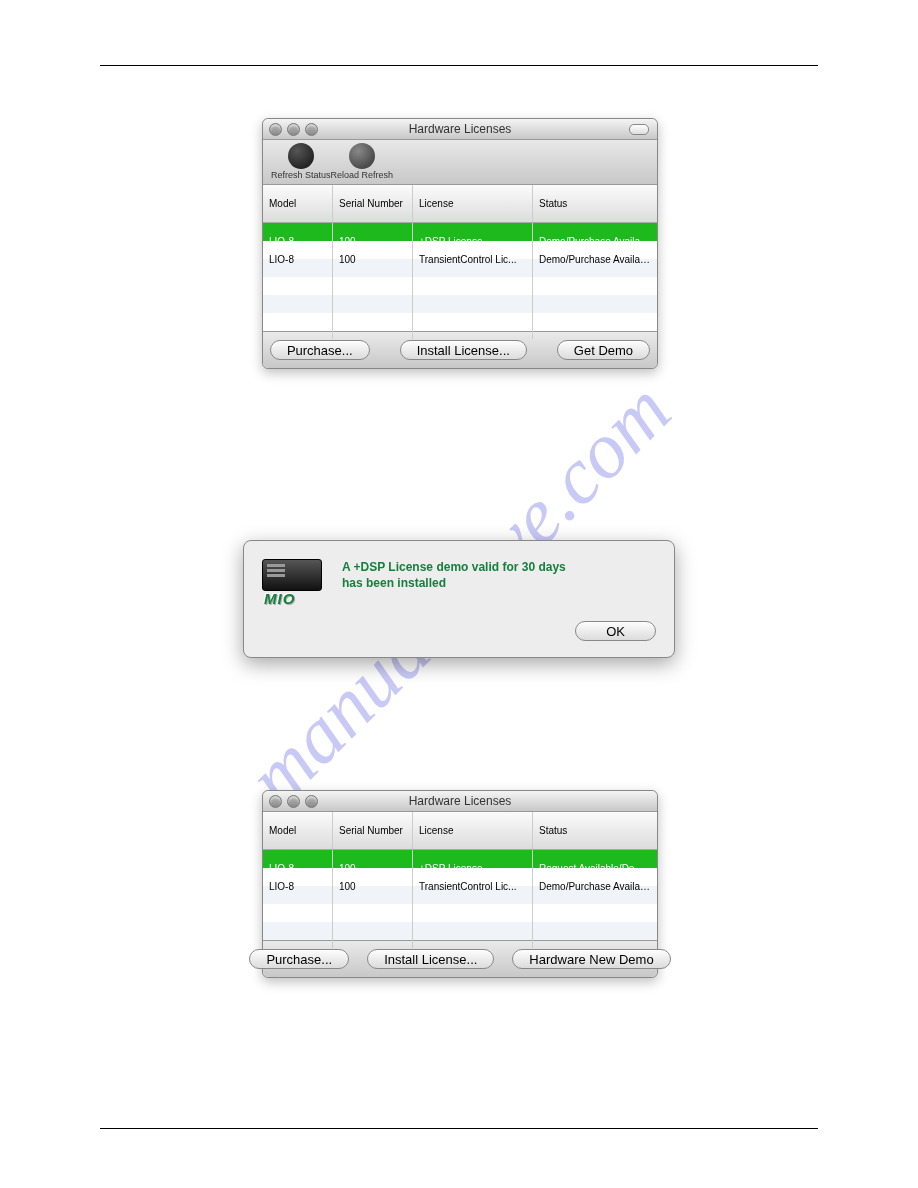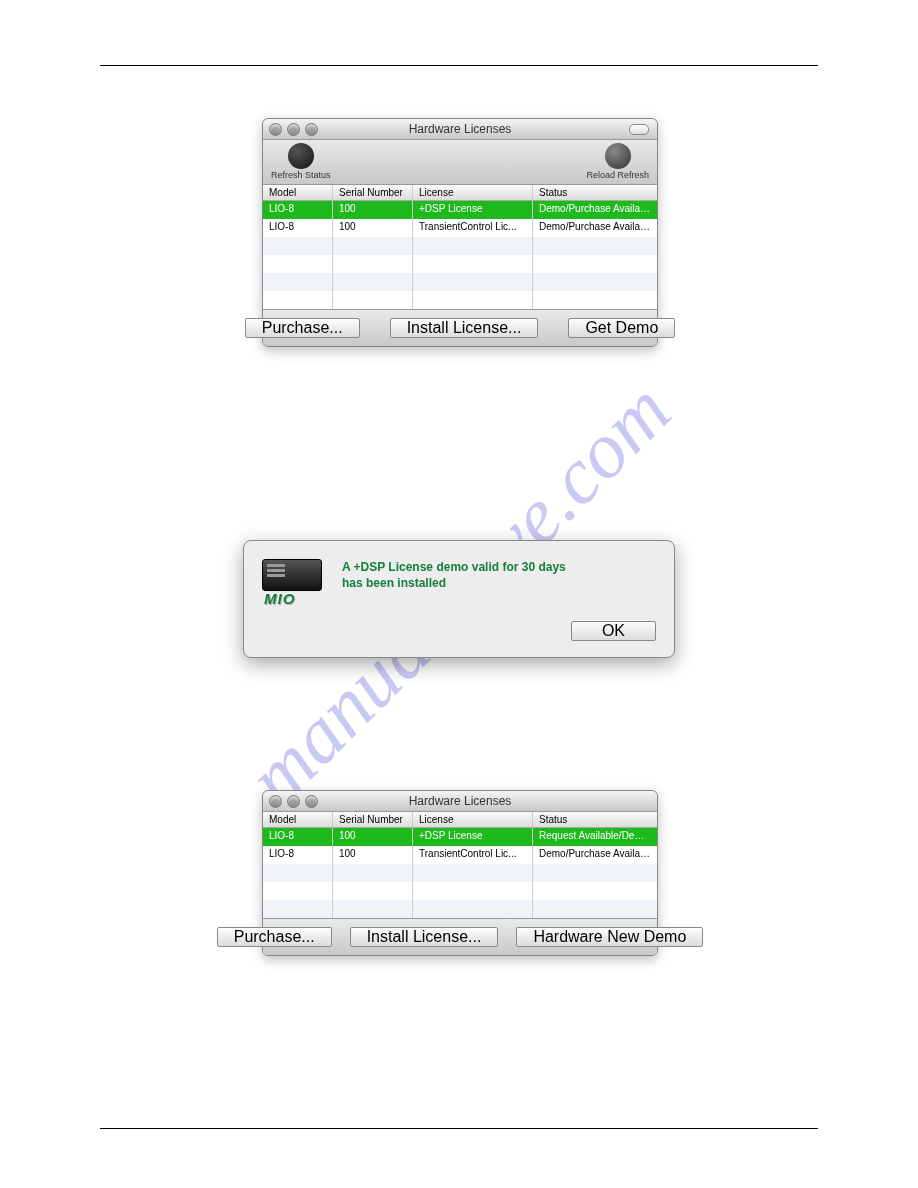--- a/index.html
+++ b/index.html
@@ -3,35 +3,35 @@
 <meta charset="utf-8">
 <style>
 html,body{margin:0;padding:0;background:#fff;font-family:"Lucida Grande","Helvetica Neue",Arial,sans-serif;font-size:11px;color:#000}
 .page{width:918px;height:1188px;position:relative;margin:0 auto}
 .rule{position:absolute;left:100px;right:100px;height:1px;background:#000}
 .window{position:absolute;background:#e8e8e8;border:1px solid #888;border-radius:6px;box-shadow:0 4px 12px rgba(0,0,0,0.25),inset 0 1px 0 #fff}
 .titlebar{height:20px;background:linear-gradient(#f4f4f4,#c8c8c8);border-bottom:1px solid #999;border-radius:6px 6px 0 0;position:relative;text-align:center;font-size:12px;line-height:20px;color:#333}
 .traffic{position:absolute;left:6px;top:4px;display:flex;gap:5px}
 .tl{width:11px;height:11px;border-radius:50%;background:linear-gradient(#b8b8b8,#8a8a8a);border:1px solid #777;box-shadow:inset 0 2px 2px rgba(255,255,255,0.5)}
 .pill{position:absolute;right:8px;top:5px;width:18px;height:9px;border:1px solid #888;border-radius:5px;background:linear-gradient(#fff,#ddd)}
-.toolbar{height:45px;background:linear-gradient(#e8e8e8,#c8c8c8);border-bottom:1px solid #999;display:flex;justify-content:space-between;padding:3px 8px 0 8px;box-sizing:border-box}
+.toolbar{height:45px;background:linear-gradient(#e8e8e8,#c8c8c8);border-bottom:1px solid #999;display:flex;justify-content:flex-start;padding:3px 8px 0 8px;box-sizing:border-box}
 .tbitem{display:flex;flex-direction:column;align-items:center;font-size:9px;color:#333;gap:1px}
 .tbicon{width:26px;height:26px;border-radius:50%;background:radial-gradient(circle at 35% 30%,#555,#111);position:relative}
 .tbicon.gear{background:radial-gradient(circle at 35% 30%,#888,#333)}
 .header-row{display:flex;background:linear-gradient(#fbfbfb,#dcdcdc);border-bottom:1px solid #aaa;font-size:10px}
-.header-row div,.data-row div{padding:2px 6px;box-sizing:border-box;white-space:nowrap;overflow:hidden;text-overflow:ellipsis}
+.header-row div,.data-row div{padding:13px 6px;box-sizing:border-box;white-space:nowrap;overflow:hidden;text-overflow:ellipsis}
 .c-model{width:70px;border-right:1px solid #ccc}
 .c-serial{width:80px;border-right:1px solid #ccc}
 .c-license{width:120px;border-right:1px solid #ccc}
 .c-status{flex:1}
 .data-row{display:flex;height:18px;font-size:10px;background:#fff}
 .data-row.alt{background:#f0f4f9}
 .data-row.sel{background:#1db91d;color:#fff}
 .footer{height:36px;background:linear-gradient(#eaeaea,#c8c8c8);border-top:1px solid #999;border-radius:0 0 6px 6px;display:flex;justify-content:center;align-items:center;gap:30px}
-.btn{display:inline-flex;align-items:center;justify-content:center;height:18px;padding:0 16px;font-size:16px;color:#000;background:linear-gradient(#fdfdfd,#dcdcdc);border:1px solid #888;border-radius:2px;box-shadow:inset 0 1px 0 #fff;cursor:pointer;white-space:nowrap}
+.btn{display:inline-flex;align-items:center;justify-content:center;height:18px;padding:0 16px;font-size:13px;color:#000;background:linear-gradient(#fdfdfd,#dcdcdc);border:1px solid #888;border-radius:10px;box-shadow:inset 0 1px 0 #fff;cursor:pointer;white-space:nowrap}
 .dialog{position:absolute;background:#ededed;border:1px solid #888;border-radius:8px;box-shadow:0 6px 20px rgba(0,0,0,0.35)}
 .dlgbody{display:flex;padding:18px 22px 8px 18px;gap:16px}
 .mioicon{width:64px;height:48px;position:relative;flex-shrink:0}
 .miobox{width:58px;height:30px;background:linear-gradient(#555,#111);border:1px solid #000;border-radius:3px;position:absolute;top:0;left:0}
 .miolines{position:absolute;left:4px;top:4px;width:18px}
 .miolines div{height:3px;background:#999;margin-bottom:2px}
 .mio-text{position:absolute;bottom:0;left:2px;font-weight:bold;font-style:italic;font-size:15px;color:#15803d;text-shadow:1px 1px 0 #aaa,-1px -1px 0 #fff;letter-spacing:1px}
 .dlgmsg{font-size:12px;font-weight:bold;color:#15803d;line-height:1.35}
 .dlgfoot{display:flex;justify-content:flex-end;padding:6px 18px 16px 0}
 .dlgfoot .btn{padding:0 30px}

